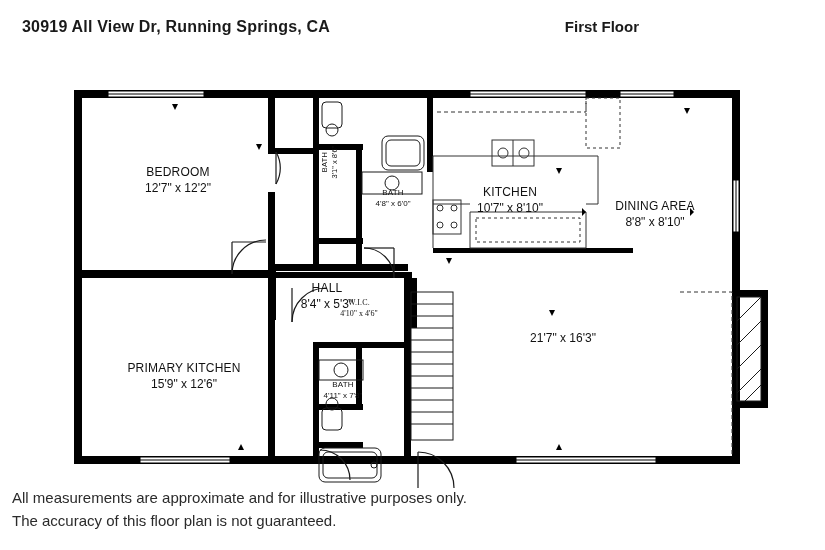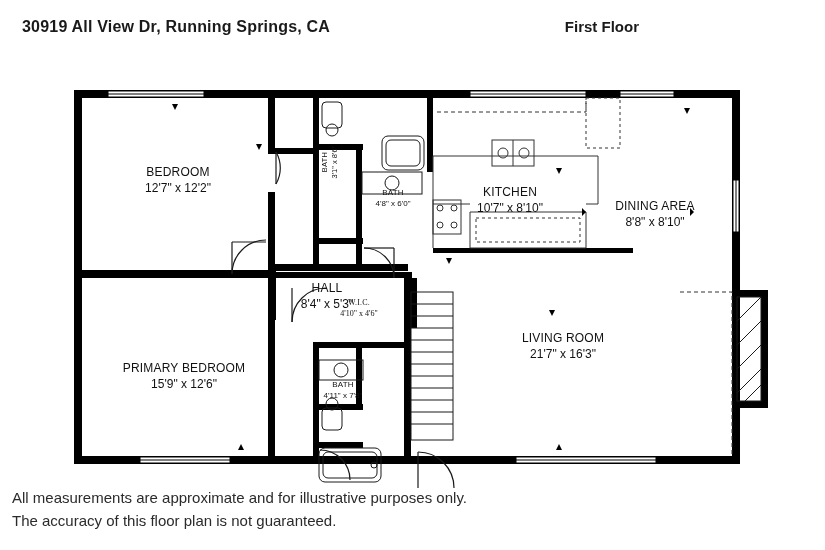--- a/index.html
+++ b/index.html
@@ -276,26 +276,25 @@
     <div class="name">HALL</div>
     <div class="dim">8'4" x 5'3"</div>
   </div>
 
   <div class="room small" style="left:312px; top:246px; width:94px;font-family:Liberation Serif, serif;">
     <div class="name">W.I.C.</div>
     <div class="dim">4'10" x 4'6"</div>
   </div>
 
   <div class="room" style="left:476px; top:278px; width:174px;">
-    <div class="name">LIVING ROOM</div>
     <div class="dim">21'7" x 16'3"</div>
   </div>
 
   <div class="room" style="left:92px; top:308px; width:184px;">
-    <div class="name">PRIMARY BEDROOM</div>
+    <div class="name">PRIMARY KITCHEN</div>
     <div class="dim">15'9" x 12'6"</div>
   </div>
 
   <div class="room small" style="left:300px; top:328px; width:86px;">
     <div class="name">BATH</div>
     <div class="dim">4'11" x 7'8"</div>
   </div>
 </div>
 
 <div class="footer">

